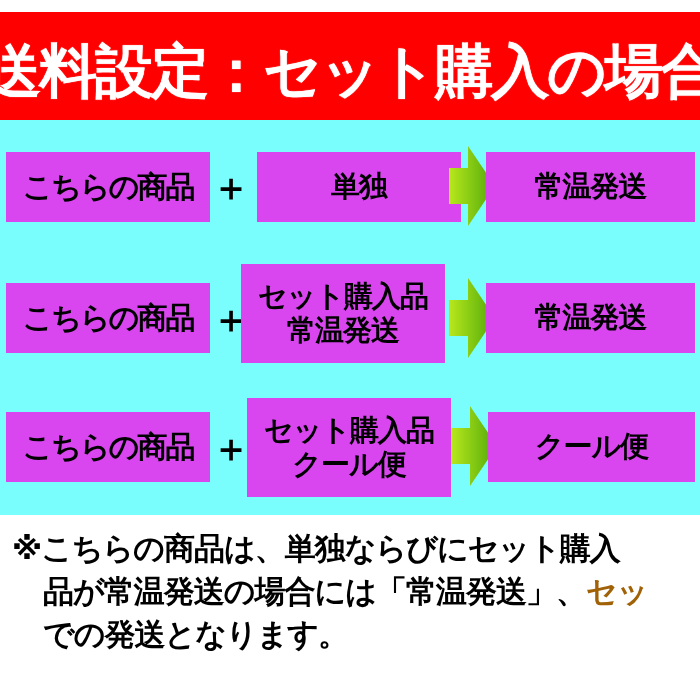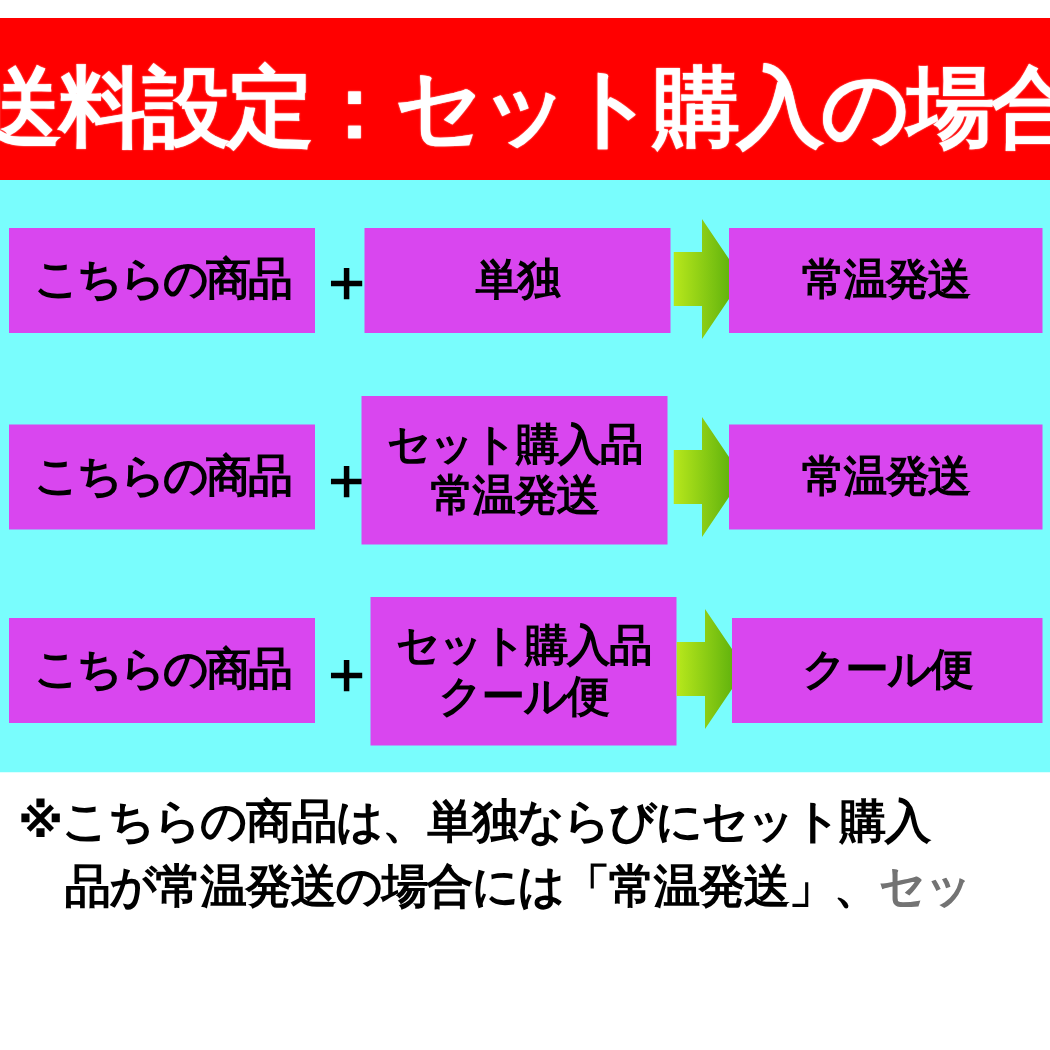--- a/index.html
+++ b/index.html
@@ -14,36 +14,36 @@
        flex-direction:column;color:#000;font-weight:bold;text-align:center;line-height:1.15;}
   .box .t{font-size:30px;letter-spacing:-2px;white-space:nowrap;}
   .box .t2{font-size:29px;letter-spacing:-1px;white-space:nowrap;}
   .plus{position:absolute;font-size:38px;font-weight:bold;color:#000;width:30px;text-align:center;line-height:1;}
   .arrow{position:absolute;width:46px;height:80px;}
   .note{position:absolute;left:0;top:515px;width:700px;height:176px;background:#ffffff;}
   .note-text{position:absolute;left:12px;top:12px;width:680px;font-weight:bold;font-size:31px;
              line-height:43px;color:#000;letter-spacing:-1px;}
   .note-text .line{display:block;white-space:nowrap;}
   .note-text .indent{padding-left:31px;}
-  .red{color:#737373;}
+  .red{color:#a16207;}
 </style>
 </head>
 <body>
 
 <div class="banner">
   <div class="banner-title">送料設定：セット購入の場合</div>
 </div>
 
 <div class="panel"></div>
 
 <div class="box" style="left:6px;top:152px;width:204px;height:70px;">
   <span class="t">こちらの商品</span>
 </div>
 <div class="plus" style="left:212px;top:168px;">＋</div>
-<div class="box" style="left:243px;top:152px;width:204px;height:70px;">
+<div class="box" style="left:257px;top:152px;width:204px;height:70px;">
   <span class="t2">単独</span>
 </div>
 <svg class="arrow" style="left:449px;top:146px;" viewBox="0 0 46 80">
   <defs>
     <linearGradient id="ag1" x1="0" x2="1" y1="0" y2="0">
       <stop offset="0" stop-color="#b8e81c"></stop>
         <stop offset="1" stop-color="#4fa80a"></stop>
     </linearGradient>
   </defs>
   <polygon points="0,22 19,22 19,0 46,40 19,80 19,58 0,58" fill="url(#ag1)"></polygon>
@@ -91,14 +91,15 @@
   <polygon points="0,22 19,22 19,0 46,40 19,80 19,58 0,58" fill="url(#ag3)"></polygon>
 </svg>
 <div class="box" style="left:488px;top:412px;width:207px;height:70px;">
   <span class="t2">クール便</span>
 </div>
 
 <div class="note">
   <div class="note-text">
     <span class="line">※こちらの商品は、単独ならびにセット購入</span>
     <span class="line indent"><span>品が常温発送の場合には「常温発送」、</span><span class="red">セッ</span></span>
+    <span class="line indent">での発送となります。</span>
   </div>
 </div>
 
 </body></html>

